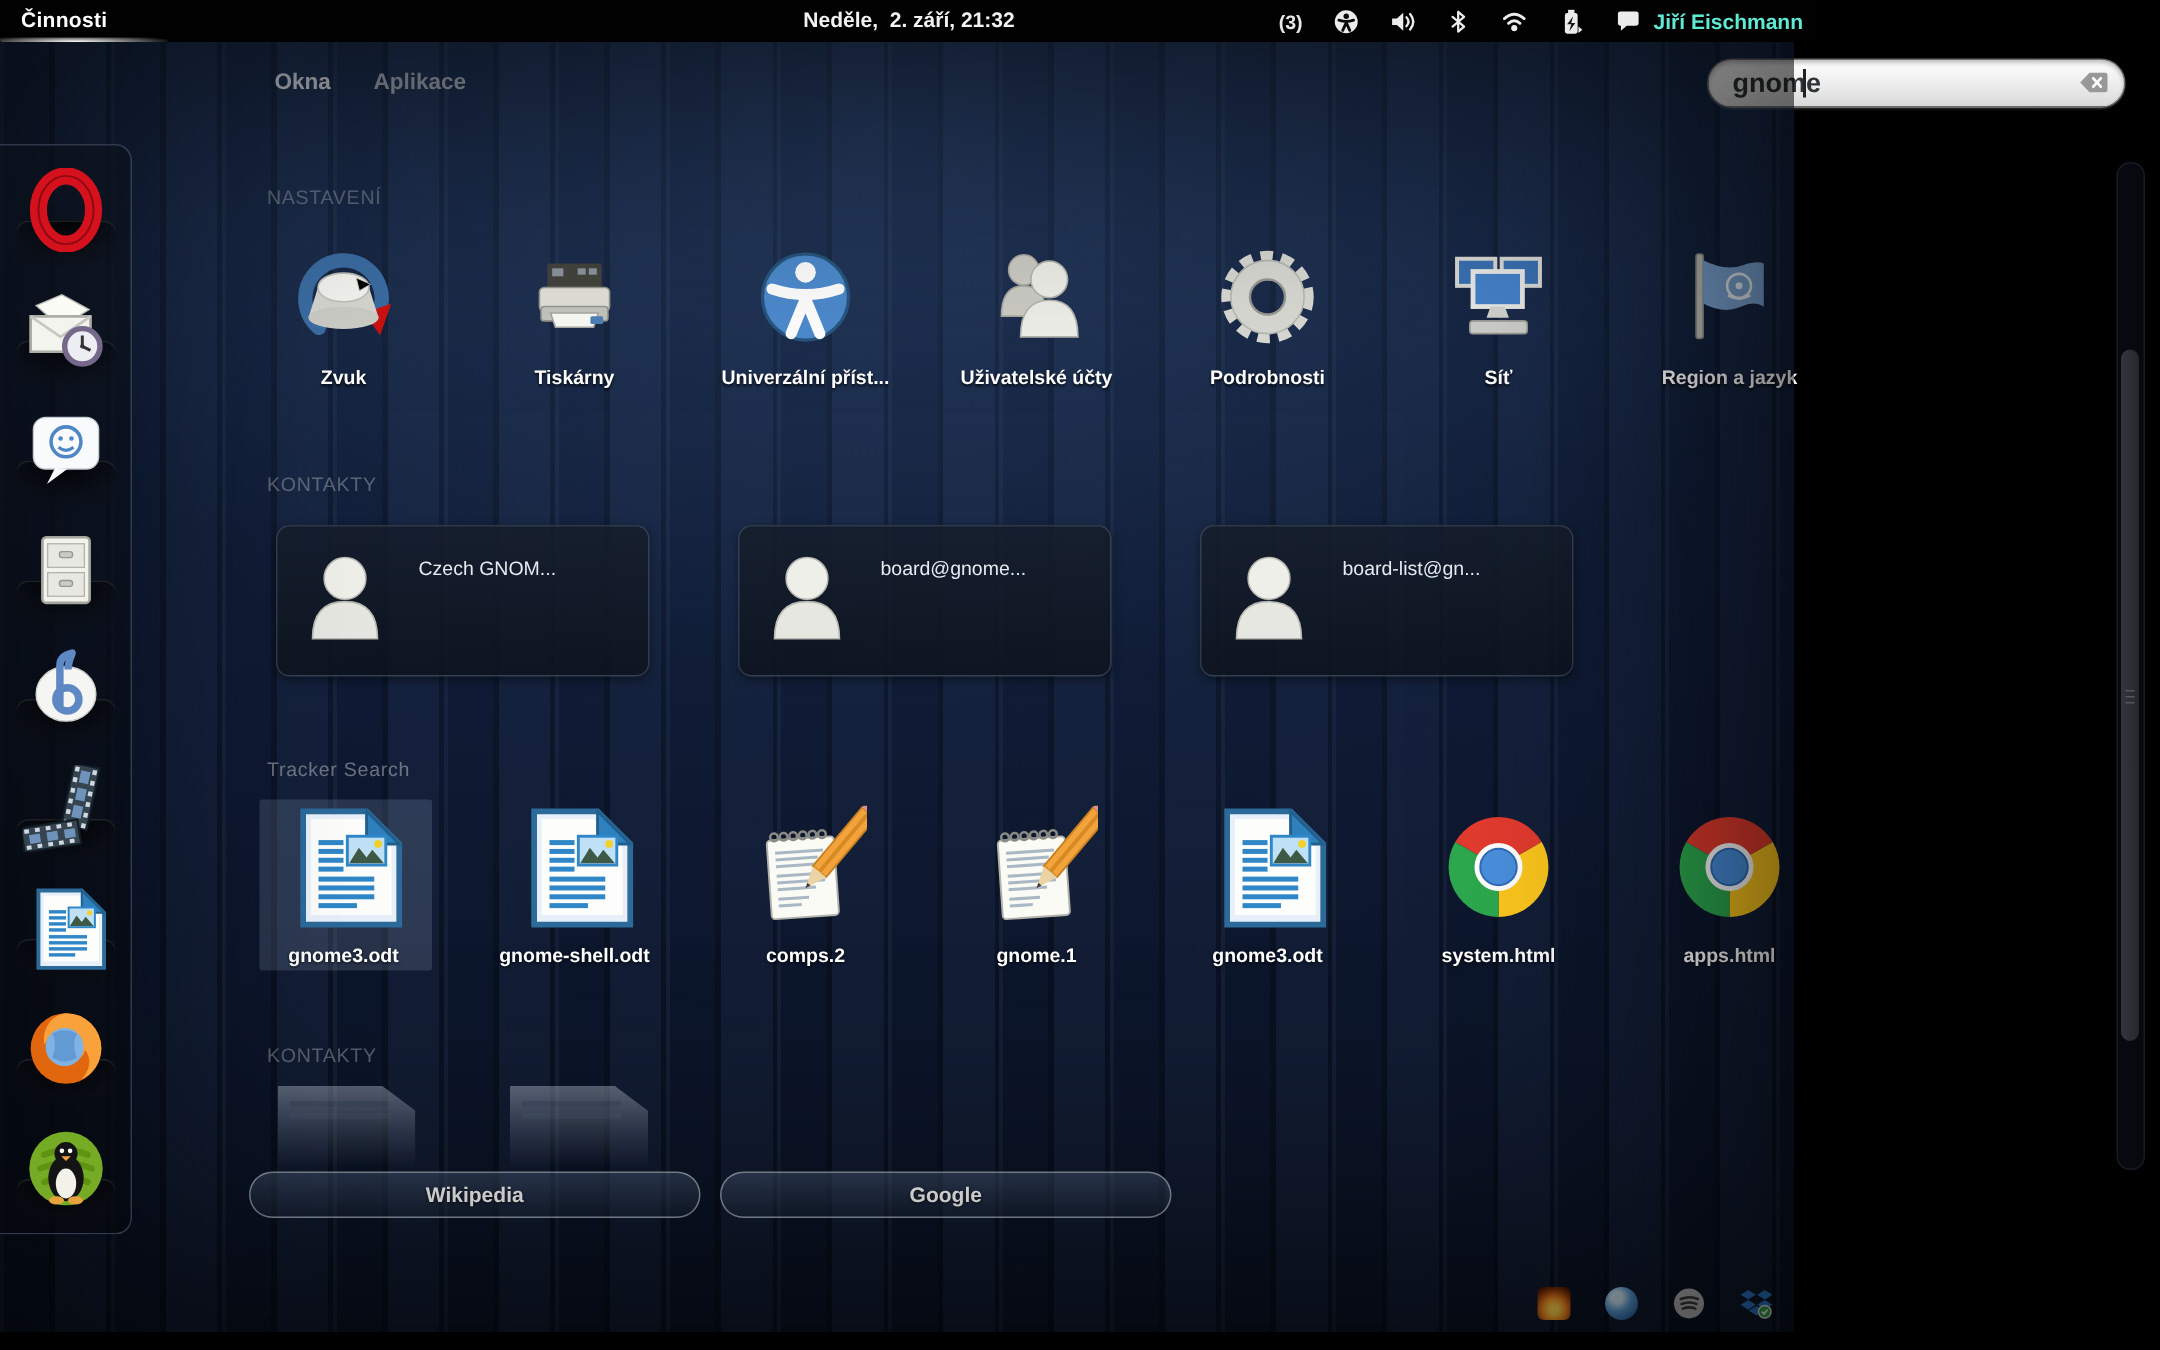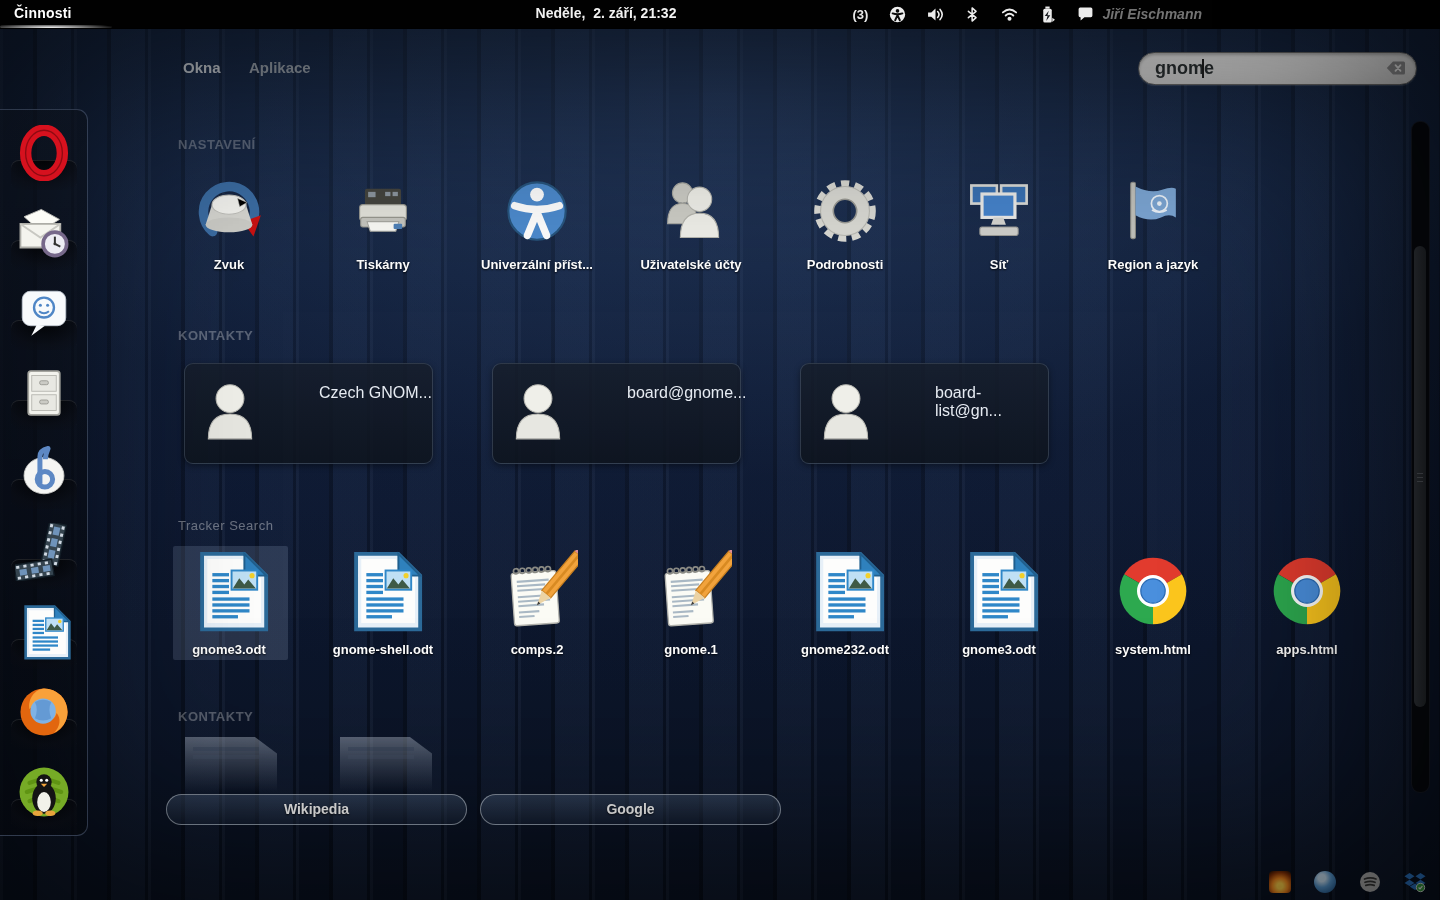--- a/index.html
+++ b/index.html
@@ -10,24 +10,24 @@
   .topbar{position:absolute;left:0;top:0;width:1212px;height:28px;background:#010101;z-index:50;}
   .activities{position:absolute;left:0;top:0;height:28px;padding:0 14px;color:#fff;
     font-size:14px;line-height:27px;font-weight:bold;letter-spacing:.2px;cursor:pointer;}
   .activities .hl{position:absolute;left:0;bottom:0;width:112px;height:3px;border-radius:2px;
     background:radial-gradient(60% 160% at 45% 100%,#fff 0%,rgba(255,255,255,.55) 45%,rgba(255,255,255,0) 100%);}
   .clock{position:absolute;left:50%;top:0;transform:translateX(-50%);height:28px;line-height:27px;
     color:#f2f2f2;font-size:14px;font-weight:bold;white-space:pre;cursor:pointer;}
   .status{position:absolute;right:10px;top:0;height:28px;display:flex;align-items:center;gap:21px;}
   .status .noti{color:#e8e8e8;font-size:13px;font-weight:bold;}
   .sicon{display:block;}
-  .useritem{display:flex;align-items:center;gap:8px;color:#737373;font-size:14px;font-weight:bold;cursor:pointer;font-style:italic;}
-
-  
-  .overview{position:absolute;left:0;top:29px;width:1440px;height:872px;
+  .useritem{display:flex;align-items:center;gap:8px;color:#5eead4;font-size:14px;font-weight:bold;cursor:pointer;}
+
+  
+  .overview{position:absolute;left:0;top:16px;width:1196px;height:872px;
     background:
       radial-gradient(120% 95% at 50% 8%, rgba(72,106,162,.32) 0%, rgba(28,44,76,.14) 46%, rgba(0,0,0,0) 72%),
       repeating-linear-gradient(90deg,
         rgba(185,205,240,.05) 0 3px, rgba(0,0,0,0) 3px 33px,
         rgba(0,0,0,.25) 33px 37px, rgba(95,125,175,.07) 37px 71px,
         rgba(0,0,0,.18) 71px 74px),
       linear-gradient(180deg,#11203a 0%,#0d1830 55%,#0a1222 100%);}
   .vignette{position:absolute;inset:0;pointer-events:none;
     box-shadow:inset 0 0 190px 55px rgba(0,0,0,.62);}
 
@@ -48,41 +48,41 @@
     background:linear-gradient(180deg,rgba(12,17,27,.62),rgba(5,8,14,.72));
     border:1px solid rgba(125,145,180,.35);border-left:none;border-radius:0 11px 11px 0;
     display:flex;flex-direction:column;justify-content:space-evenly;align-items:center;z-index:5;}
   .dash-item{position:relative;width:74px;height:74px;display:flex;align-items:center;justify-content:center;cursor:pointer;}
   .dash-item::before{content:"";position:absolute;left:4px;right:4px;bottom:0;height:30px;border-radius:8px;
     background:radial-gradient(80% 120% at 50% 0%,rgba(0,0,0,.85),rgba(10,12,18,.45) 70%,rgba(0,0,0,0));
     box-shadow:inset 0 1px 0 rgba(255,255,255,.10);}
   .dash-item svg{position:relative;z-index:1;}
 
   
-  .sec-hdr{position:absolute;left:178px;color:rgba(255,255,255,.30);font-size:13px;font-weight:bold;letter-spacing:.5px;}
+  .sec-hdr{position:absolute;left:178px;color:rgba(255,255,255,.30);font-size:13px;font-weight:normal;letter-spacing:.5px;}
 
   
   .grid{position:absolute;left:152px;width:1232px;display:flex;}
   .cell{width:154px;display:flex;flex-direction:column;align-items:center;cursor:pointer;position:relative;}
   .cell .lbl{margin-top:12px;color:#fff;font-size:13px;font-weight:bold;text-shadow:0 1px 2px rgba(0,0,0,.8);}
   .settings-row{top:140px;}
   .settings-row .cell{padding-top:8px;}
   .tracker-row{top:517px;}
   .tracker-row .cell{padding-top:4px;}
   .tracker-row .cell .lbl{margin-top:10px;}
   .cell.selected::before{content:"";position:absolute;left:21px;top:0;width:115px;height:114px;
     background:rgba(185,205,235,.16);border-radius:2px;}
   .cell > *{position:relative;}
 
   
   .card{position:absolute;top:334px;width:247px;height:99px;border-radius:9px;cursor:pointer;
     background:linear-gradient(180deg,rgba(22,30,44,.88),rgba(14,20,30,.88));
     border:1px solid rgba(160,180,210,.22);box-shadow:0 2px 6px rgba(0,0,0,.4);}
   .card .avatar{position:absolute;left:16px;top:15px;}
-  .card .cname{position:absolute;left:94px;top:20px;color:#e6ebf2;font-size:16px;margin-left:40px;}
+  .card .cname{position:absolute;left:94px;top:20px;color:#e6ebf2;font-size:13px;}
 
   
   .docthumb{position:absolute;top:708px;width:92px;height:55px;opacity:.55;
     background:linear-gradient(180deg,rgba(200,210,225,.75) 0%,rgba(180,192,210,.35) 55%,rgba(160,175,195,0) 100%);
     clip-path:polygon(0 0,76% 0,100% 30%,100% 100%,0 100%);}
   .docthumb::after{content:"";position:absolute;left:8px;top:10px;width:66px;height:4px;background:rgba(90,105,130,.55);box-shadow:0 8px 0 rgba(120,135,160,.35);}
 
   
   .webbtn{position:absolute;top:765px;width:301px;height:31px;border-radius:17px;box-sizing:border-box;
     border:1px solid rgba(230,238,248,.55);color:#fff;font-size:14px;font-weight:bold;text-align:center;line-height:29px;
@@ -538,26 +538,20 @@
       <div class="cell">
         <svg class="ic82" viewBox="0 0 64 64">
             <use href="#s-notepad"></use>
           </svg>
         <span class="lbl">gnome.1</span>
       </div>
       <div class="cell">
         <svg class="ic82" viewBox="0 0 64 64">
             <use href="#s-odt"></use>
           </svg>
-        <span class="lbl">gnome232.odt</span>
-      </div>
-      <div class="cell">
-        <svg class="ic82" viewBox="0 0 64 64">
-            <use href="#s-odt"></use>
-          </svg>
         <span class="lbl">gnome3.odt</span>
       </div>
       <div class="cell">
         <svg class="ic82" viewBox="0 0 64 64">
             <use href="#s-chrome"></use>
           </svg>
         <span class="lbl">system.html</span>
       </div>
       <div class="cell">
         <svg class="ic82" viewBox="0 0 64 64">

